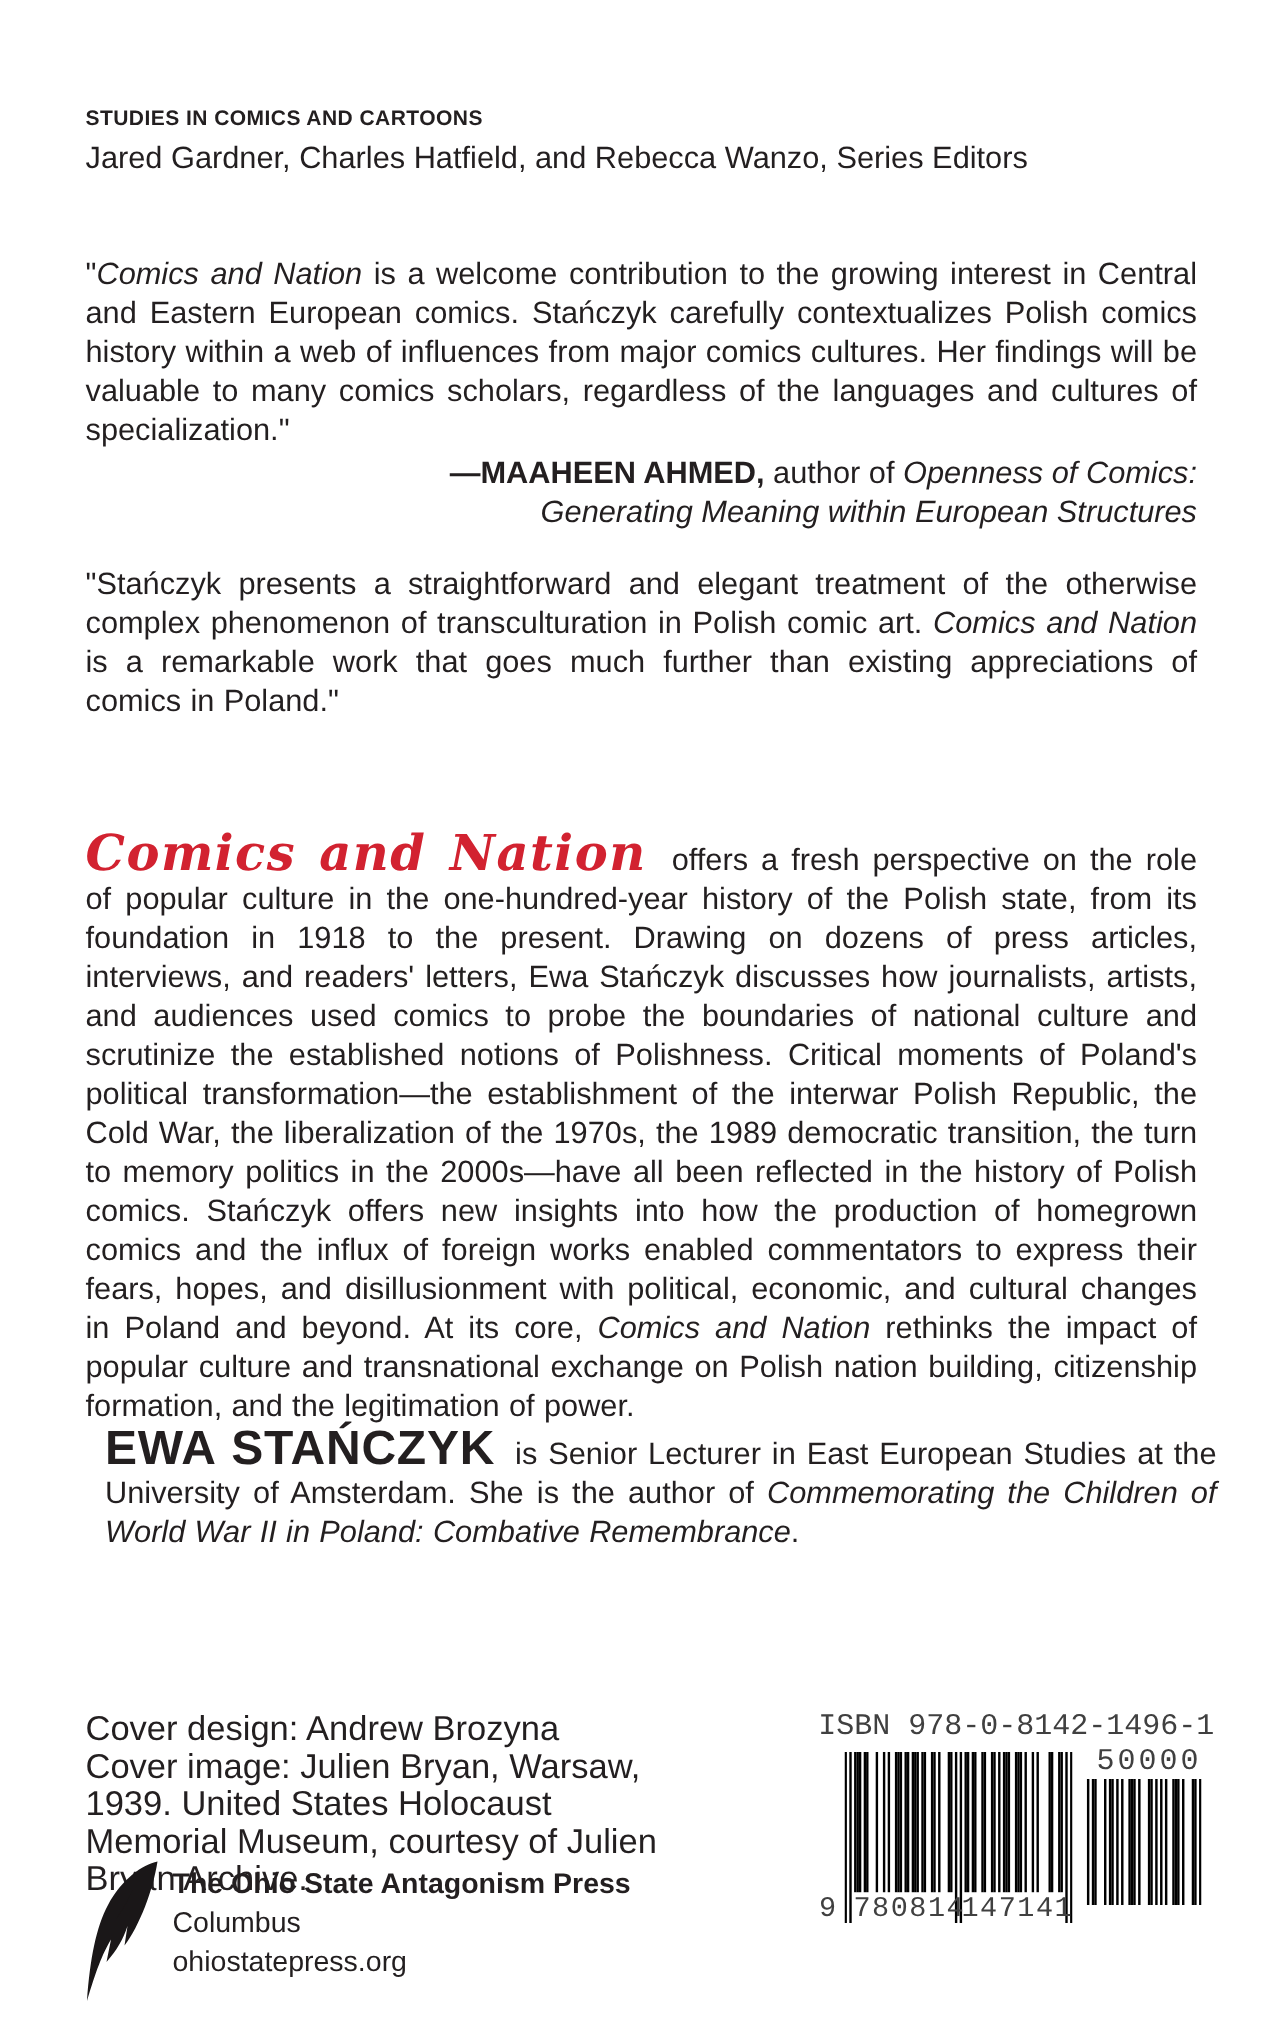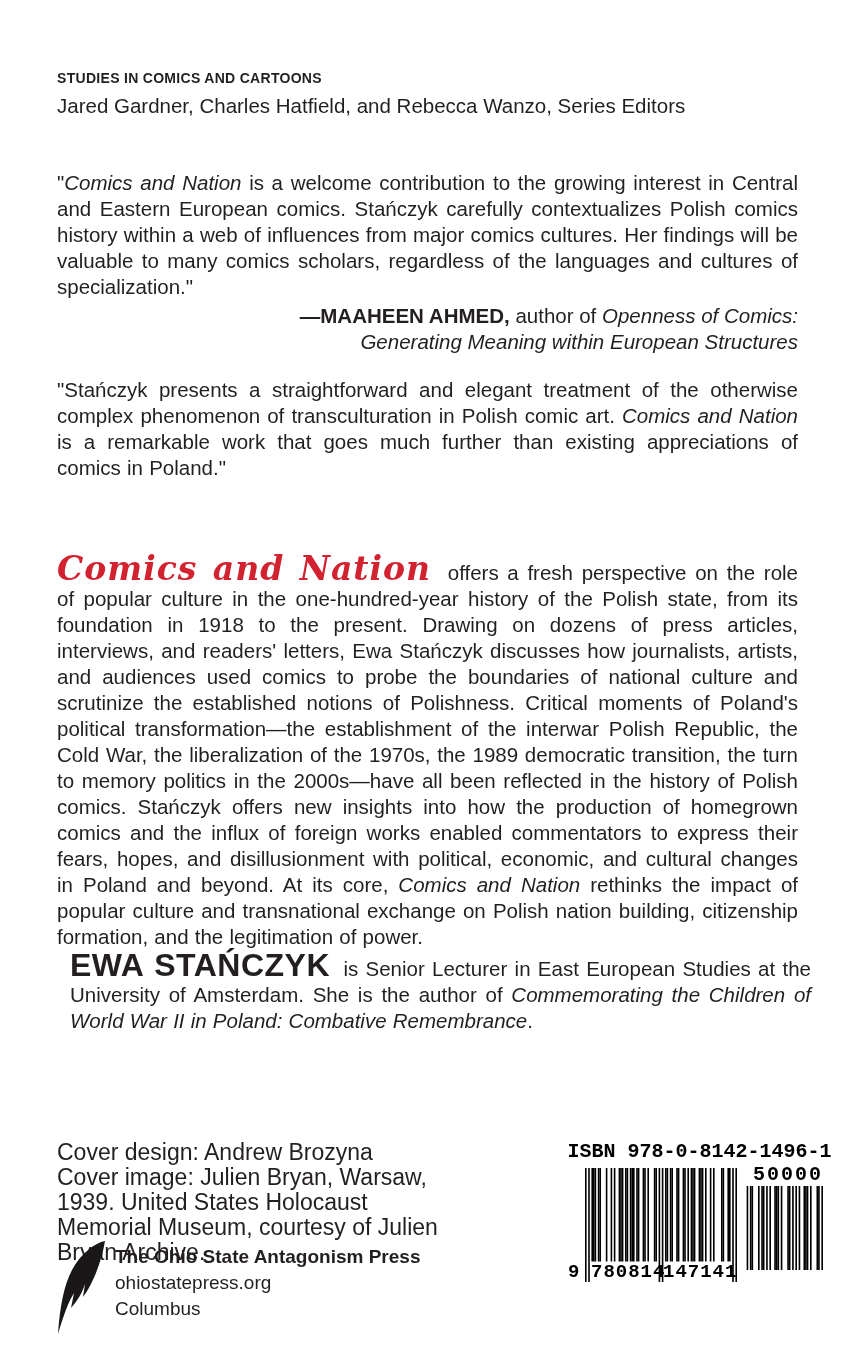--- a/index.html
+++ b/index.html
@@ -55,22 +55,22 @@
   }
   
   .publisher{
     display:flex;align-items:flex-start;
   }
   .quill{width:52px;height:96px;flex:0 0 52px;margin-right:6px;}
   .pub-text{padding-top:4px;font-size:19px;line-height:26px;}
   .pub-name{font-weight:bold;}
   
   .barcode-box{
-    position:absolute;left:562px;top:1138px;width:275px;height:160px;
-    font-family:"Liberation Mono",monospace;font-weight:bold;color:#000000;
+    position:absolute;left:540px;top:1138px;width:275px;height:160px;
+    font-family:"Liberation Mono",monospace;font-weight:normal;color:#404040;
   }
   .isbn-label{
     position:absolute;top:2px;left:0;right:0;
     text-align:center;font-size:20px;letter-spacing:0px;white-space:nowrap;
   }
   .bc-main{position:absolute;left:23px;top:30px;width:152px;height:114px;}
   .bc-main svg{width:152px;height:114px;display:block;}
   .bc-supp{position:absolute;left:183px;top:48px;width:78px;height:84px;}
   .bc-supp svg{width:78px;height:84px;display:block;}
   .price-code{
@@ -105,22 +105,22 @@
     <div>Cover image: Julien Bryan, Warsaw, 1939. United States Holocaust Memorial Museum, courtesy of Julien Bryan Archive.</div>
   </div>
 
   <div class="block publisher" style="top:1240px;width:420px">
     <svg class="quill" viewBox="0 0 52 96" aria-hidden="true">
       <path fill="#1a1718" d="M48 1 C38 3 24 13 15 30 C7 45 3 66 1 94 C7 74 11 63 17 53 L14 68 C21 60 25 53 28 44 L26 57 C36 44 45 20 48 1 Z"></path>
       <path fill="#1a1718" d="M20 40 C24 34 29 26 33 16 C28 28 24 35 20 40 Z"></path>
     </svg>
     <div class="pub-text">
       <div class="pub-name">The Ohio State Antagonism Press</div>
+      <div>Columbus</div>
       <div>ohiostatepress.org</div>
-      <div>Columbus</div>
     </div>
   </div>
 
   <div class="barcode-box">
     <div class="isbn-label">ISBN 978-0-8142-1496-1</div>
     <div class="price-code">50000</div>
     <div class="bc-main">
         <svg viewBox="0 0 95 100" preserveAspectRatio="none">
           <rect x="0" y="0" width="1" height="100" fill="#000"></rect>
           <rect x="2" y="0" width="1" height="100" fill="#000"></rect>

